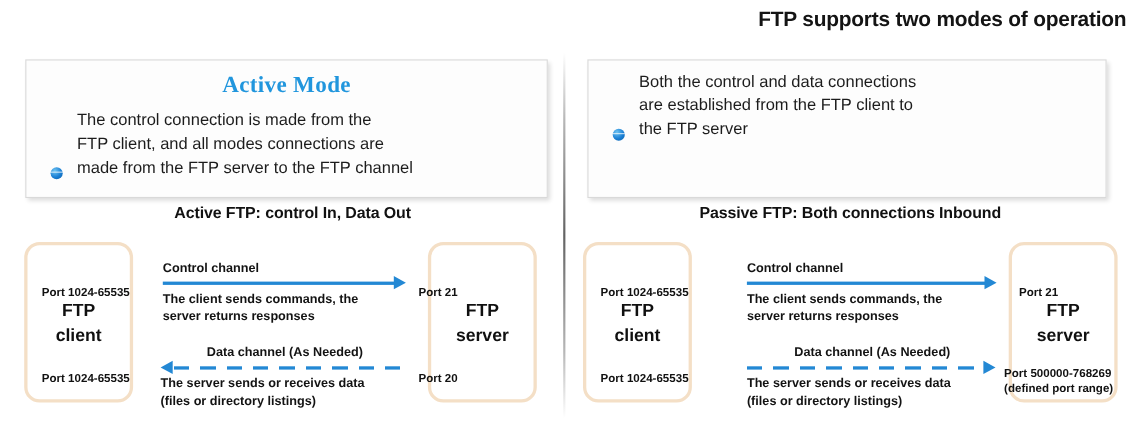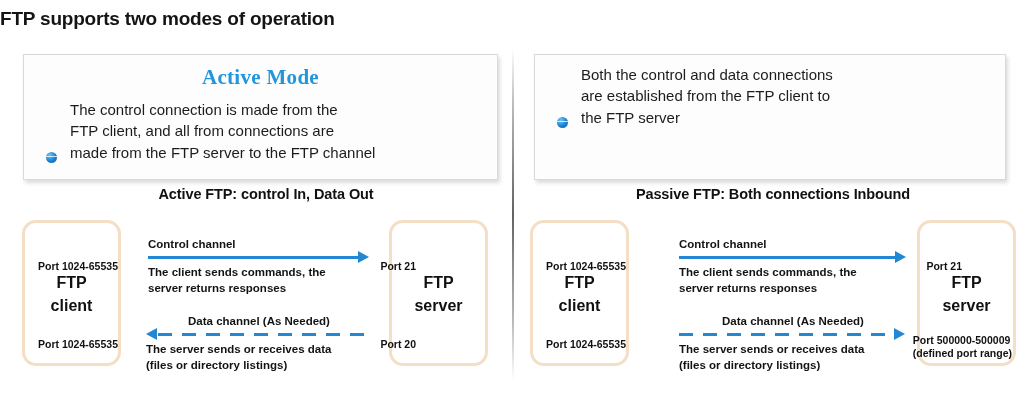--- a/index.html
+++ b/index.html
@@ -15,21 +15,21 @@
     color: #1a1a1a;
     overflow: hidden;
   }
 
   
   .page-title {
     position: absolute;
     top: 8px;
     left: 0;
     width: 1024px;
-    text-align: left;
+    text-align: right;
     font-size: 19px;
     font-weight: bold;
     letter-spacing: -0.2px;
     color: #141414;
   }
 
   
   .divider {
     position: absolute;
     left: 512px;
@@ -246,21 +246,21 @@
 <div class="page-title">FTP supports two modes of operation</div>
 
 <div class="divider"></div>
 
 <div class="mode-card card-left">
   <div class="mode-title">Active Mode</div>
   <div class="bullet-row">
     <span class="bullet-globe"></span>
     <span class="bullet-text">
       <span class="sub-line">The control connection is made from the</span>
-      <span class="sub-line">FTP client, and all from connections are</span>
+      <span class="sub-line">FTP client, and all modes connections are</span>
       <span class="sub-line">made from the FTP server to the FTP channel</span>
     </span>
   </div>
 </div>
 
 <div class="mode-card card-right">
   <div class="bullet-row">
     <span class="bullet-globe"></span>
     <span class="bullet-text">
       <span class="sub-line">Both the control and data connections</span>
@@ -333,21 +333,21 @@
     <div class="port-label port-client-bottom">Port 1024-65535</div>
 
     <div class="host-box host-right">
       <div class="host-name">
         <span class="sub-line">FTP</span>
         <span class="sub-line">server</span>
       </div>
     </div>
     <div class="port-label port-server-top">Port 21</div>
     <div class="port-label port-server-bottom">
-      <span class="sub-line">Port 500000-500009</span>
+      <span class="sub-line">Port 500000-768269</span>
       <span class="sub-line">(defined port range)</span>
     </div>
 
     <div class="channel ch-control">
       <div class="channel-label">Control channel</div>
       <div class="arrow-wrap">
         <div class="arrow-line"></div>
         <div class="arrow-head right"></div>
       </div>
       <div class="channel-desc">

